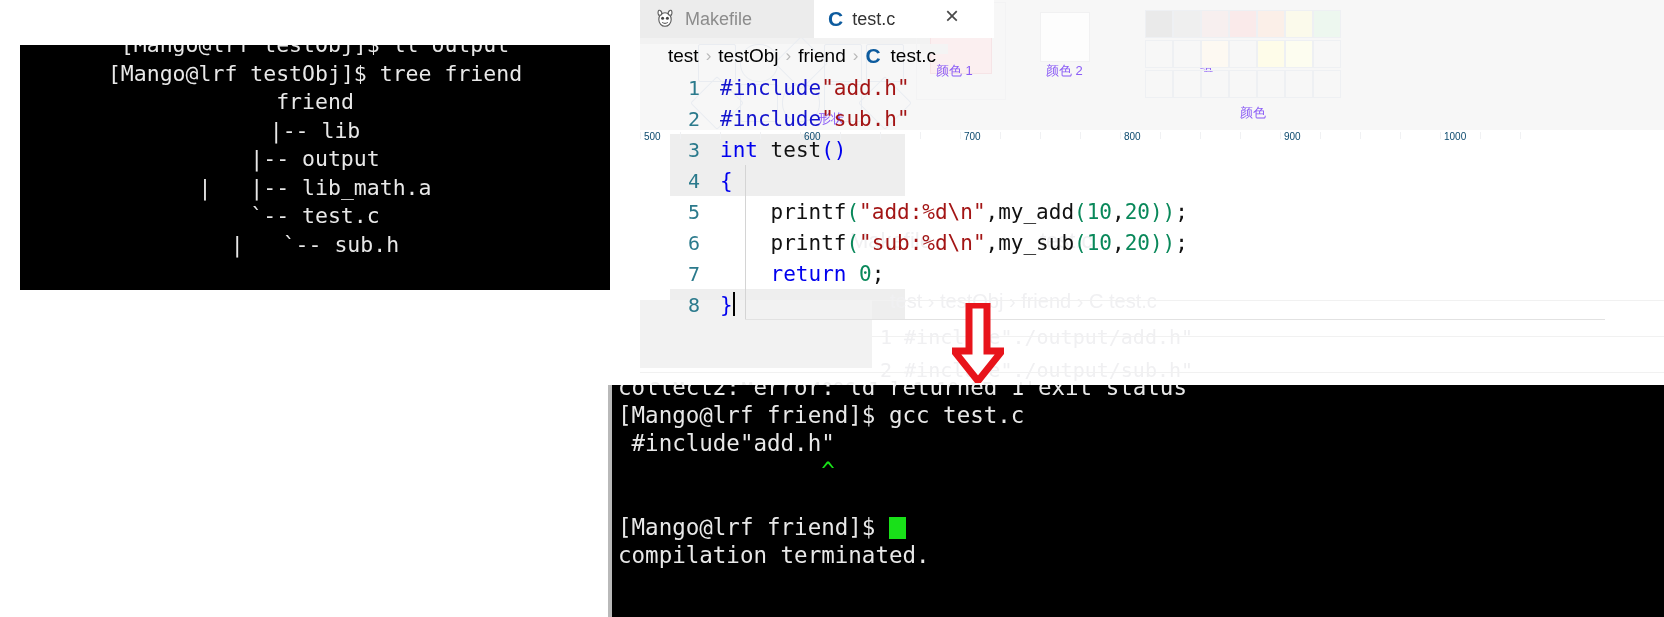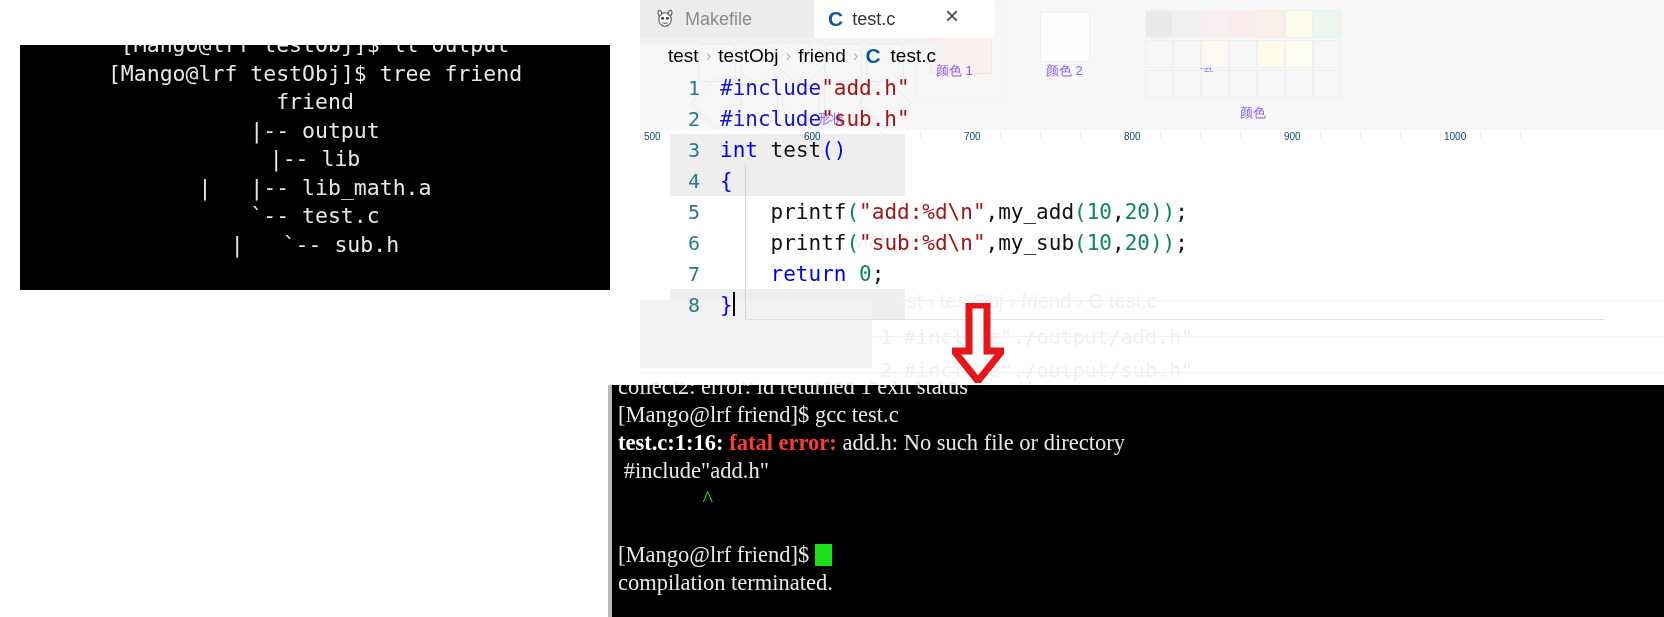--- a/index.html
+++ b/index.html
@@ -65,21 +65,21 @@
   .k-paren{color:#09885a;}
   .k-plain{color:#111;}
   .caret{display:inline-block;width:2px;height:24px;background:#000;vertical-align:-4px;}
 
   
   #arrow{left:952px;top:303px;width:52px;height:80px;}
 
   
   #term2{left:608px;top:385px;width:1056px;height:232px;background:#000;
          border-left:4px solid #b9b9b9;box-sizing:border-box;overflow:hidden;}
-  #term2 .tl{color:#e8e8e8;font-size:22.5px;line-height:28px;white-space:pre;padding-left:6px;font-family:Liberation Serif, serif;}
+  #term2 .tl{color:#e8e8e8;font-size:22.5px;line-height:28px;white-space:pre;padding-left:6px;}
   #term2 .clip{margin-top:-12px;}
   .t-bold{font-weight:bold;color:#ffffff;}
   .t-red{font-weight:bold;color:#ff3b30;}
   .t-green{color:#19e019;}
   .blockcur{display:inline-block;width:17px;height:22px;background:#19e019;vertical-align:-4px;}
 </style>
 </head>
 <body>
 
 <div id="watermark" class="abs">
@@ -174,22 +174,22 @@
   <div class="wm-line" style="left:0px;top:372px;width:1024px;"></div>
   <div class="wm-swatch" style="left:0px;top:300px;width:232px;height:68px;background:#f2f2f2;border:none;"></div>
   <div class="wm-swatch" style="left:280px;top:44px;width:28px;height:10px;background:#f4f4f4;border:none;"></div>
 </div>
 
 <div id="term1" class="abs">
   <div class="clip" id="t1-lines">
       <div class="tl mono">[Mango@lrf testObj]$ ll output</div>
       <div class="tl mono">[Mango@lrf testObj]$ tree friend</div>
       <div class="tl mono">friend</div>
+      <div class="tl mono">|-- lib</div>
       <div class="tl mono">|-- output</div>
-      <div class="tl mono">|-- lib</div>
       <div class="tl mono">|   |-- lib_math.a</div>
       <div class="tl mono">`-- test.c</div>
       <div class="tl mono">|   `-- sub.h</div>
     </div>
 </div>
 
 <div id="editor" class="abs">
 
   <div class="tabbar">
     <div class="tab inactive" style="left:0px;width:174px;">
@@ -238,20 +238,19 @@
 <div id="arrow" class="abs">
   <svg width="52" height="80" viewBox="0 0 52 80" aria-hidden="true">
     <path d="M17 2 L35 2 L35 48 L50 48 L26 78 L2 48 L17 48 Z" fill="#ffffff" stroke="#e8141b" stroke-width="7" stroke-linejoin="miter"></path>
   </svg>
 </div>
 
 <div id="term2" class="abs">
   <div class="clip" id="t2-lines">
       <div class="tl mono"><span>collect2: error: ld returned 1 exit status</span></div>
       <div class="tl mono"><span>[Mango@lrf friend]$ gcc test.c</span></div>
-      <div class="tl mono"><span class="t-bold">test.c:1:16:</span><span> </span><span class="t-red">fatal error:</span><span> add.h: No such file or directory</span></div>
       <div class="tl mono"><span> #include"add.h"</span></div>
       <div class="tl mono"><span>               </span><span class="t-green">^</span></div>
       <div class="tl mono">&nbsp;</div>
       <div class="tl mono"><span>[Mango@lrf friend]$ </span><span class="blockcur"></span></div>
       <div class="tl mono"><span>compilation terminated.</span></div>
     </div>
 </div>
 
 </body></html>

